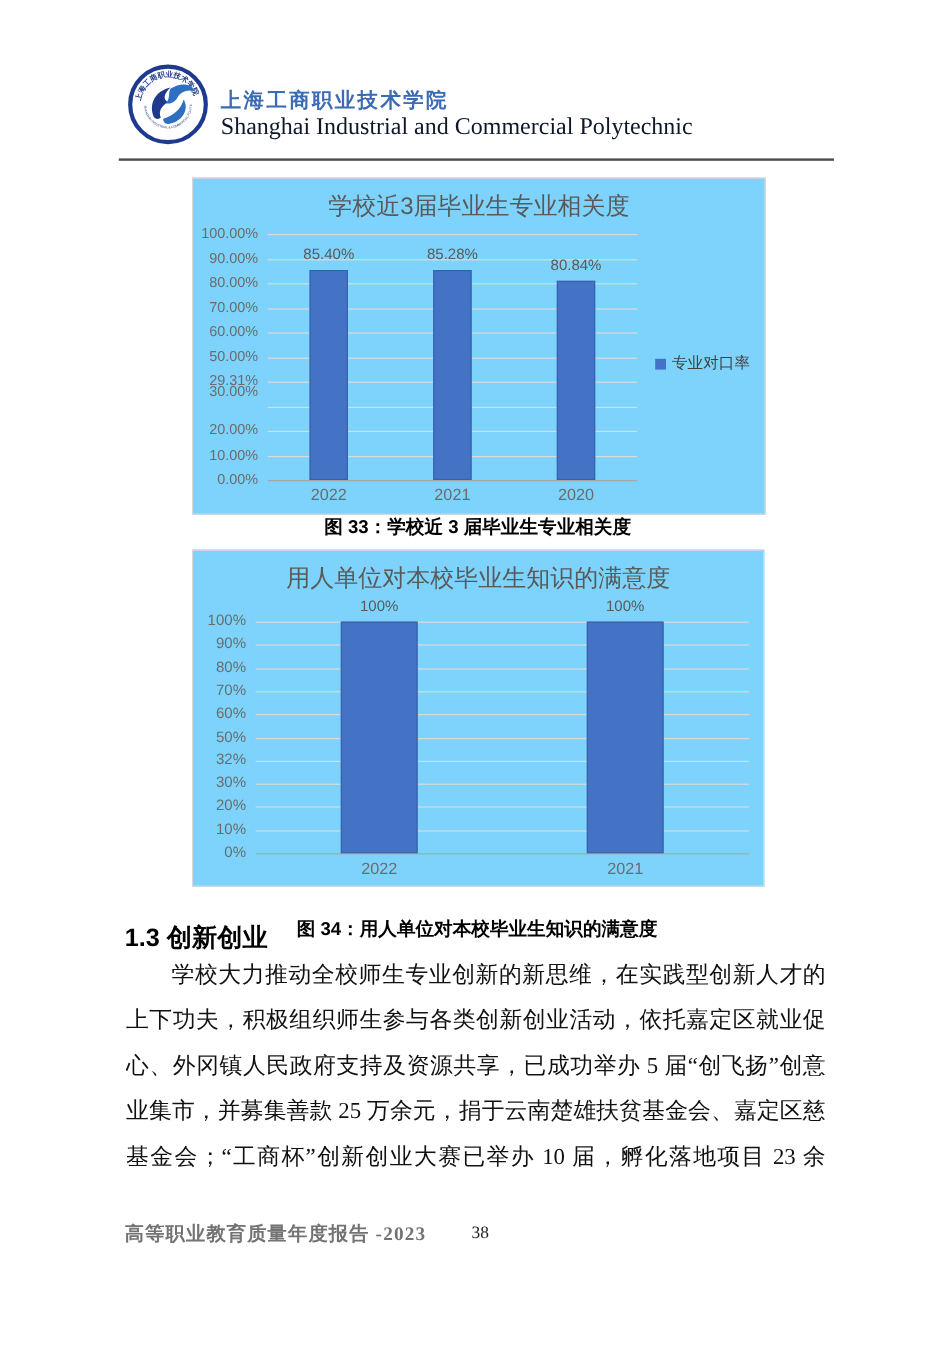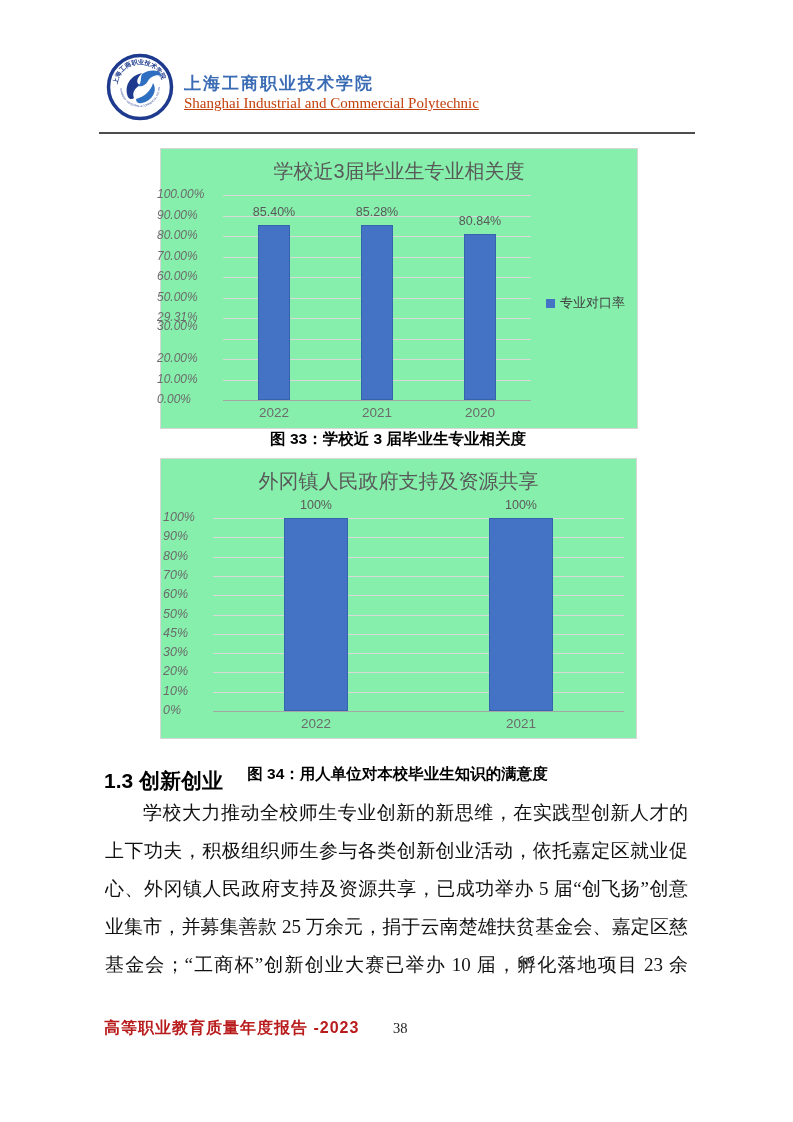--- a/index.html
+++ b/index.html
@@ -3,36 +3,36 @@
 <meta charset="utf-8">
 <style>
   html,body{margin:0;padding:0;background:#fff;}
   .page{position:relative;width:793px;height:1122px;background:#ffffff;overflow:hidden;
         font-family:"Liberation Sans","DejaVu Sans",sans-serif;}
 
   
   .logo{position:absolute;left:106px;top:53px;width:68px;height:68px;}
   .school-zh{position:absolute;left:184px;top:72px;font-size:17px;font-weight:bold;
              letter-spacing:2px;color:#3A6BB5;}
-  .school-en{position:absolute;left:184px;top:95px;font-size:15px;
-             font-family:"Liberation Serif","DejaVu Serif",serif;color:#c2410c;text-decoration:underline;}
+  .school-en{position:absolute;left:184px;top:95px;font-size:20px;
+             font-family:"Liberation Serif","DejaVu Serif",serif;color:#0f172a;}
   .header-rule{position:absolute;left:99px;top:132px;width:596px;height:2px;background:#4d4d4d;}
 
   
-  .chart-box{position:absolute;background:#86efac;border:1px solid #d6d6d6;}
+  .chart-box{position:absolute;background:#7dd3fc;border:1px solid #d6d6d6;}
   .chart-box.c1{left:160px;top:148px;width:476px;height:279px;}
   .chart-box.c2{left:160px;top:458px;width:475px;height:279px;}
   .chart-title{position:absolute;left:0;right:0;top:9px;text-align:center;
                font-size:20px;color:#595959;}
   .plot{position:absolute;}
   .plot[data-chart="0"]{left:62px;top:46px;width:308px;height:205px;}
   .plot[data-chart="1"]{left:52px;top:59px;width:411px;height:193px;}
   .plot{border-bottom:1px solid #a6a6a6;}
   .gridline{position:absolute;left:0;right:0;height:1px;background:#d9d9d9;}
-  .ytick{position:absolute;font-size:12px;color:#6b6b6b;font-style:italic;}
+  .ytick{position:absolute;text-align:right;font-size:12px;color:#6b6b6b;}
   .plot[data-chart="0"] .ytick{left:-66px;width:58px;}
   .plot[data-chart="1"] .ytick{left:-50px;width:42px;font-size:12.5px;}
   .bar{position:absolute;border:1px solid #3763AE;box-sizing:border-box;}
   .datalabel{position:absolute;width:90px;text-align:center;font-size:12.5px;color:#595959;}
   .xtick{position:absolute;width:90px;text-align:center;font-size:13.5px;color:#6b6b6b;}
   .legend{position:absolute;left:385px;top:145px;display:flex;align-items:center;gap:5px;}
   .legend-swatch{width:9px;height:9px;display:inline-block;}
   .legend-label{font-size:13px;color:#404040;white-space:nowrap;}
 
   
@@ -43,22 +43,22 @@
   
   .section-heading{position:absolute;left:104px;top:767px;font-size:21px;font-weight:bold;color:#000;}
   .paragraph{position:absolute;left:105px;top:794px;width:583px;
              font-family:"Liberation Serif","DejaVu Serif",serif;
              font-size:19px;line-height:38px;color:#111;}
   .para-line{text-align:justify;text-align-last:justify;height:38px;overflow:hidden;}
   .para-line.indent{text-indent:2em;}
 
   
   .footer-title{position:absolute;left:104px;top:1018px;font-size:16px;font-weight:bold;
-                font-family:Liberation Sans, sans-serif;
-                letter-spacing:1px;color:#b91c1c;}
+                font-family:Liberation Serif, serif;
+                letter-spacing:1px;color:#737373;}
   .page-num{position:absolute;left:393px;top:1020px;font-size:14.5px;
             font-family:"Liberation Serif","DejaVu Serif",serif;color:#222;}
 </style>
 </head>
 <body>
 
 <div class="page">
 
   <div class="logo">
     <svg viewBox="0 0 68 68" width="68" height="68">
@@ -117,36 +117,36 @@
         <div class="xtick" style="left: 212px; top: 210px; text-align: center;">2020</div>
       </div>
     <div class="legend">
       <span class="legend-swatch" style="background: rgb(68, 114, 196);"></span>
       <span class="legend-label">专业对口率</span>
     </div>
   </div>
   <div class="fig-caption f33">图 33：学校近 3 届毕业生专业相关度</div>
 
   <div class="chart-box c2">
-    <div class="chart-title">外冈镇人民政府支持及资源共享</div>
+    <div class="chart-title">用人单位对本校毕业生知识的满意度</div>
     <div class="plot" data-chart="1">
         <div class="gridline" style="top: 0px;"></div>
         <div class="ytick" style="top: -8px;">100%</div>
         <div class="gridline" style="top: 19px;"></div>
         <div class="ytick" style="top: 11px;">90%</div>
         <div class="gridline" style="top: 39px;"></div>
         <div class="ytick" style="top: 31px;">80%</div>
         <div class="gridline" style="top: 58px;"></div>
         <div class="ytick" style="top: 50px;">70%</div>
         <div class="gridline" style="top: 77px;"></div>
         <div class="ytick" style="top: 69px;">60%</div>
         <div class="gridline" style="top: 97px;"></div>
         <div class="ytick" style="top: 89px;">50%</div>
         <div class="gridline" style="top: 116px;"></div>
-        <div class="ytick" style="top: 108px;">45%</div>
+        <div class="ytick" style="top: 108px;">32%</div>
         <div class="gridline" style="top: 135px;"></div>
         <div class="ytick" style="top: 127px;">30%</div>
         <div class="gridline" style="top: 154px;"></div>
         <div class="ytick" style="top: 146px;">20%</div>
         <div class="gridline" style="top: 174px;"></div>
         <div class="ytick" style="top: 166px;">10%</div>
         <div class="ytick" style="top: 185px;">0%</div>
         <div class="bar" style="left: 71px; top: 0px; width: 64px; height: 193px; background: rgb(68, 114, 196);"></div>
         <div class="datalabel" style="left: 58px; top: -20px;">100%</div>
         <div class="xtick" style="left: 58px; top: 198px;">2022</div>

